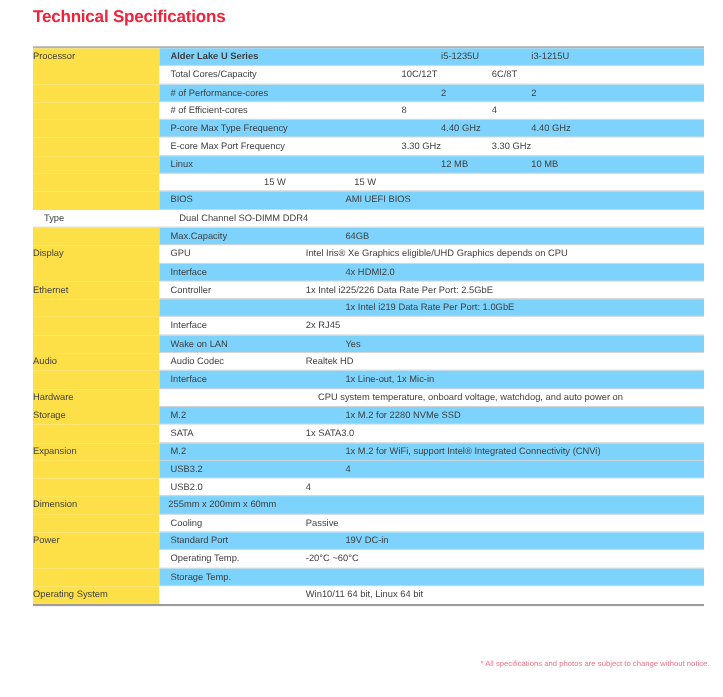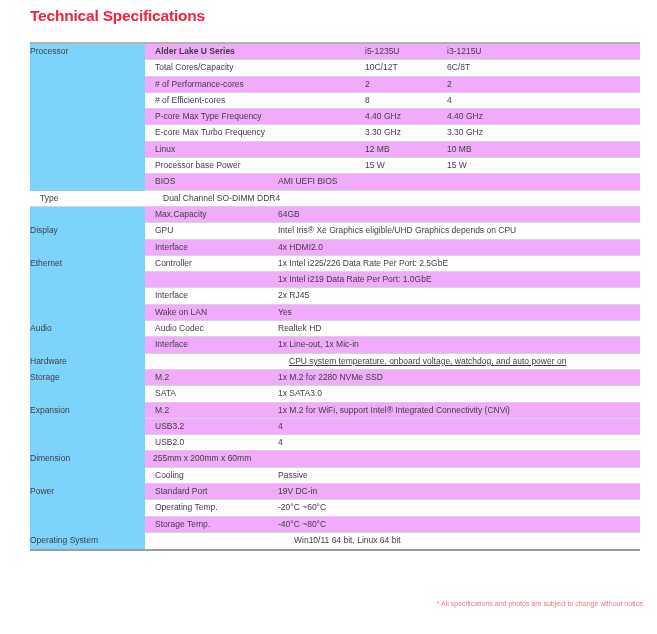--- a/index.html
+++ b/index.html
@@ -7,28 +7,28 @@
     font-family:"Liberation Sans", sans-serif; color:#3f3f3f; }
   .page { position:relative; width:657px; height:634px; overflow:hidden; }
 
   .title { position:absolute; left:30px; top:7px; font-size:15.5px;
     font-weight:600; letter-spacing:-0.2px; color:#ef233c; }
 
   .spec-table { position:absolute; left:30px; top:42px; width:610px;
     border-top:2px solid #b2b2b2; border-bottom:2px solid #9c9c9c; }
 
   .row { display:flex; height:16.3px; font-size:8.5px; line-height:15.3px; }
-  .cat { width:115px; flex:0 0 115px; background:#7dd3fc; white-space:nowrap; }
+  .cat { width:115px; flex:0 0 115px; background:#fde047; white-space:nowrap; }
   .body { flex:1; display:flex; border-bottom:1px solid #d6d6d6; background:#ffffff; }
-  .row:last-child .body { border-bottom:none;gap:16px; }
-  .body.shaded { background:#f0abfc; }
+  .row:last-child .body { border-bottom:none; }
+  .body.shaded { background:#7dd3fc;gap:36px; }
   .sub { width:125px; flex:0 0 125px; padding-left:10px; white-space:nowrap; overflow:hidden; }
   .sub.bold { font-weight:bold; }
   .val { flex:1; padding-left:8px; white-space:nowrap; overflow:hidden;justify-content:space-between; }
-  .val.indent { padding-left:19px;text-decoration:underline; }
+  .val.indent { padding-left:19px; }
   .val.dual { display:flex; padding-left:8px; }
   .v1 { margin-left:87px; width:82px; flex:0 0 82px; white-space:nowrap; }
   .v2 { flex:1; white-space:nowrap; }
 
   .footnote { position:absolute; right:12px; top:600px; font-size:7px;
     color:#ef7487; text-align:right; }
 </style>
 </head>
 <body>
 
@@ -81,41 +81,40 @@
           <div class="sub">P-core Max Type Frequency</div>
           <div class="val dual">
             <div class="v1">4.40 GHz</div>
             <div class="v2">4.40 GHz</div>
           </div>
         </div>
       </div>
       <div class="row">
         <div class="cat"></div>
         <div class="body">
-          <div class="sub">E-core Max Turbo Frequency</div>
+          <div class="sub">E-core Max Port Frequency</div>
           <div class="val dual">
             <div class="v1">3.30 GHz</div>
             <div class="v2">3.30 GHz</div>
           </div>
         </div>
       </div>
       <div class="row">
         <div class="cat"></div>
         <div class="body shaded">
           <div class="sub">Linux</div>
           <div class="val dual">
             <div class="v1">12 MB</div>
             <div class="v2">10 MB</div>
           </div>
         </div>
       </div>
       <div class="row">
         <div class="cat"></div>
         <div class="body">
-          <div class="sub">Processor base Power</div>
           <div class="val dual">
             <div class="v1">15 W</div>
             <div class="v2">15 W</div>
           </div>
         </div>
       </div>
       <div class="row">
         <div class="cat"></div>
         <div class="body shaded">
           <div class="sub">BIOS</div>
@@ -257,21 +256,20 @@
         <div class="cat"></div>
         <div class="body">
           <div class="sub">Operating Temp.</div>
           <div class="val">-20°C ~60°C</div>
         </div>
       </div>
       <div class="row">
         <div class="cat"></div>
         <div class="body shaded">
           <div class="sub">Storage Temp.</div>
-          <div class="val">-40°C ~80°C</div>
         </div>
       </div>
       <div class="row">
         <div class="cat">Operating System</div>
         <div class="body">
           <div class="sub"></div>
           <div class="val">Win10/11 64 bit, Linux 64 bit</div>
         </div>
       </div>
     </div>

